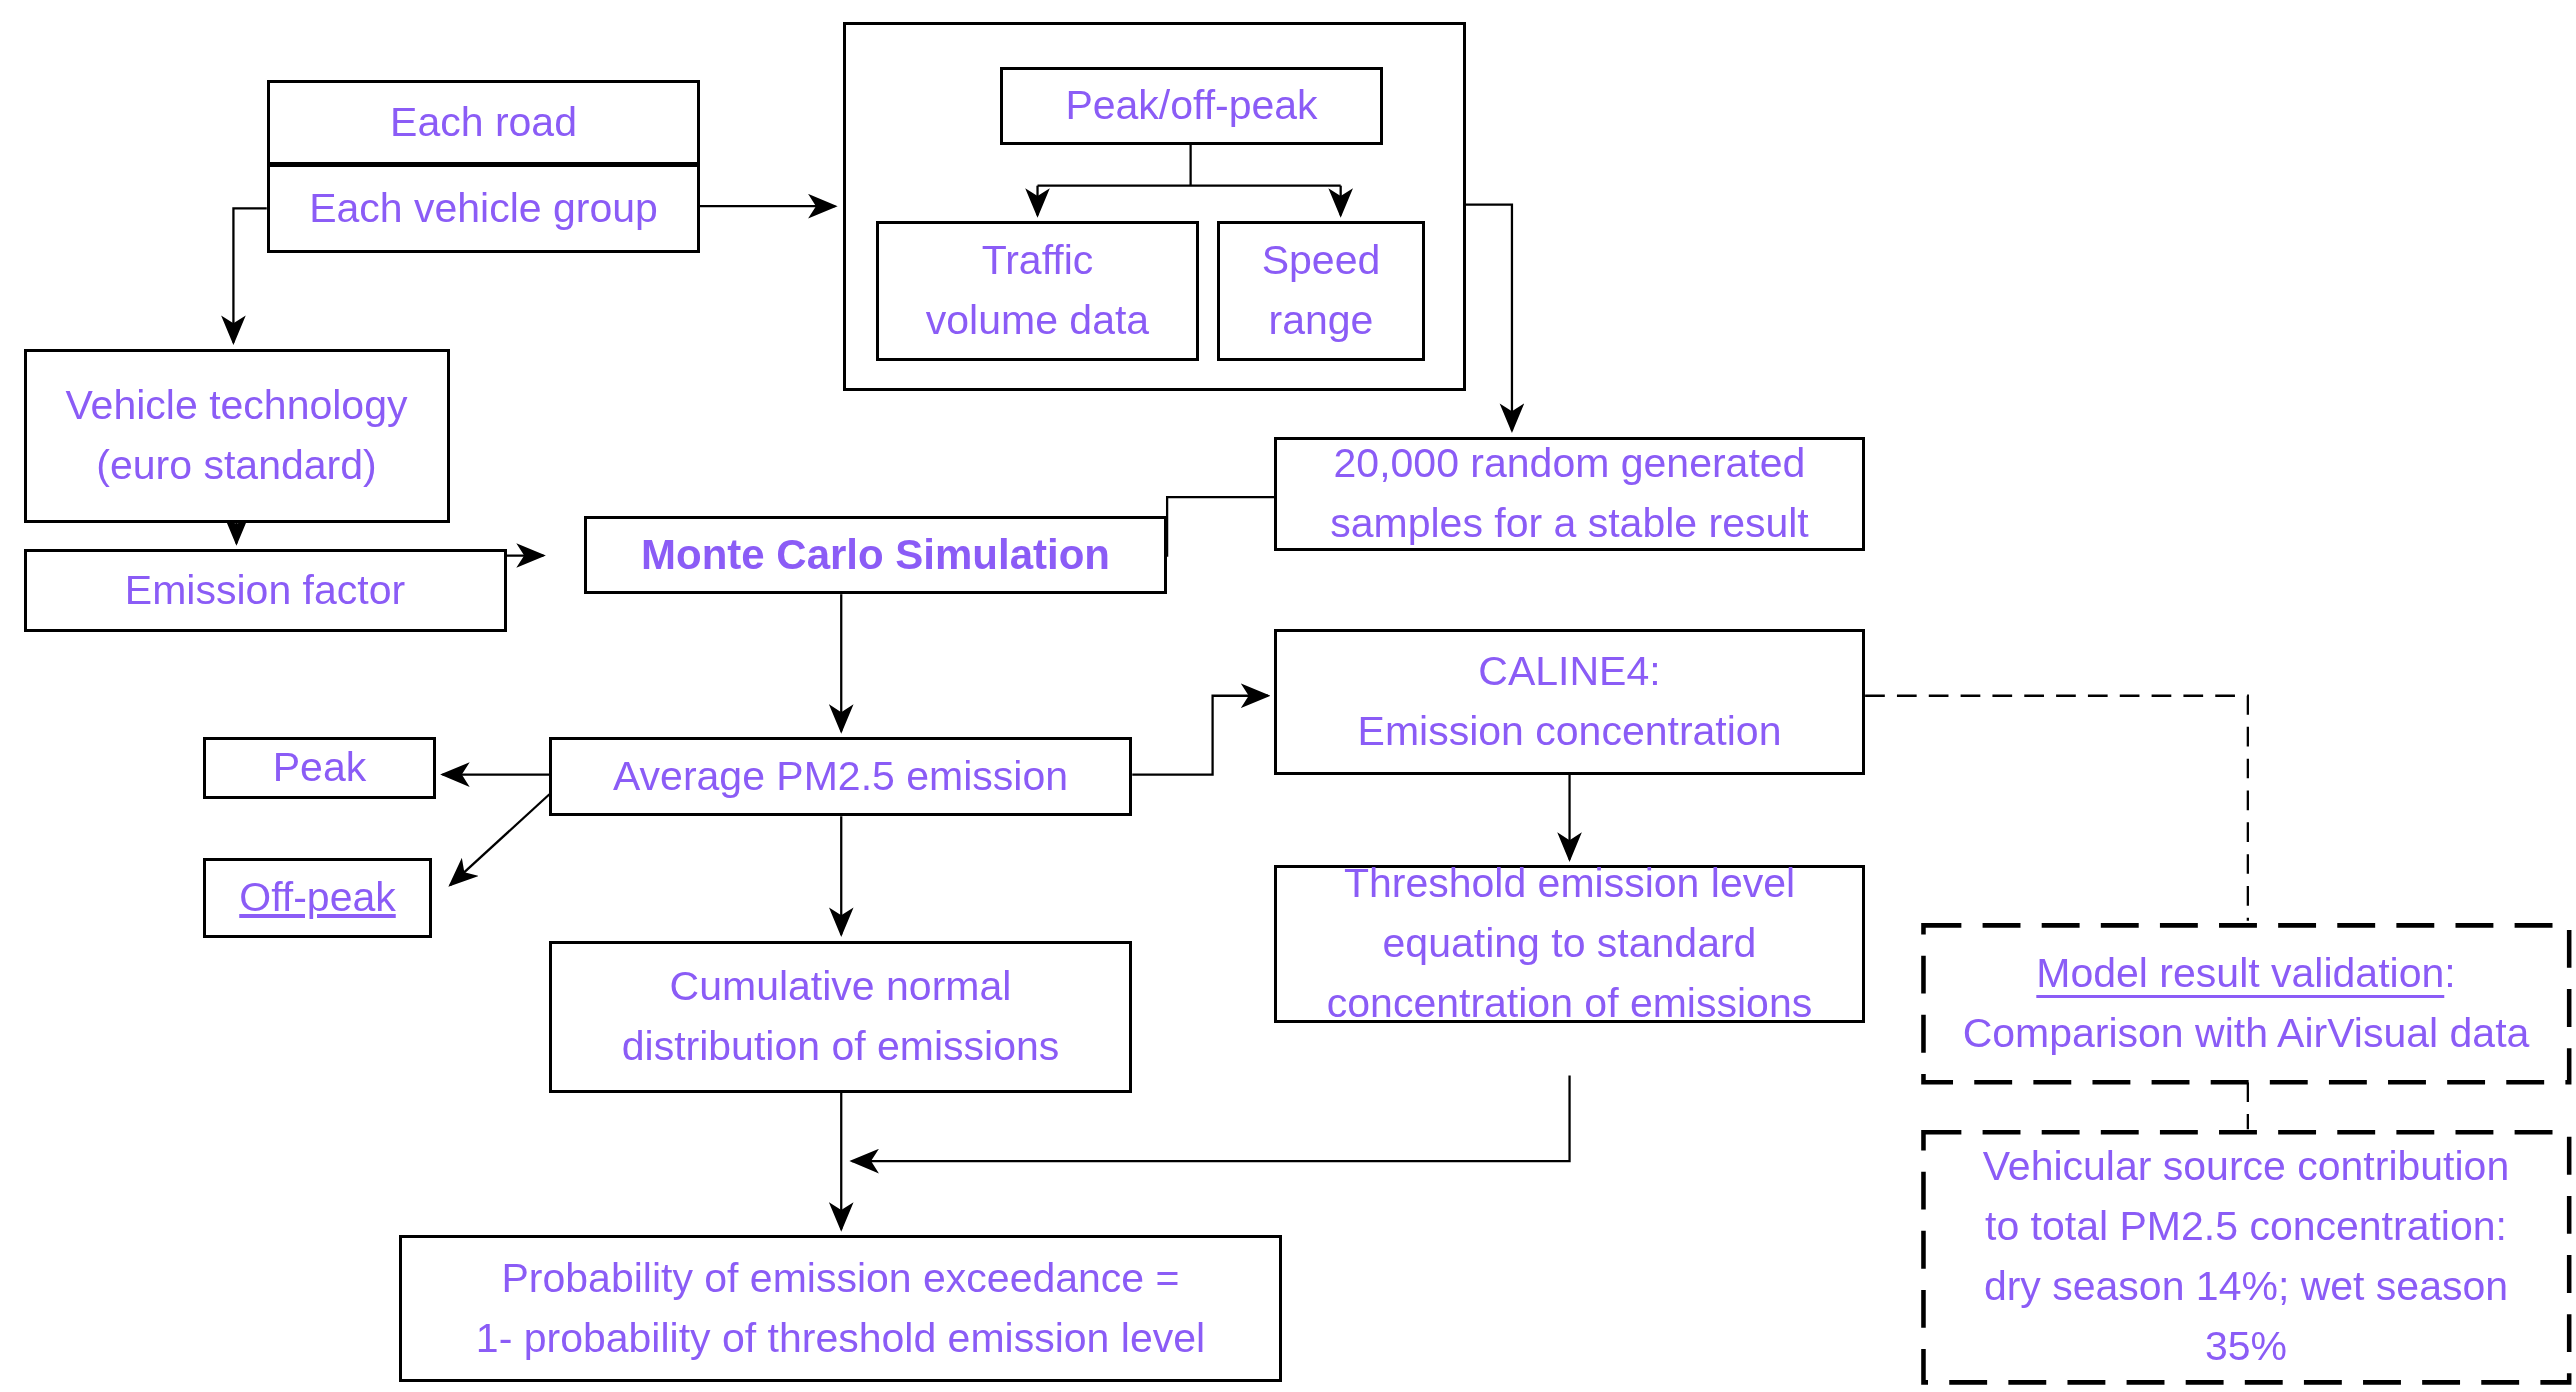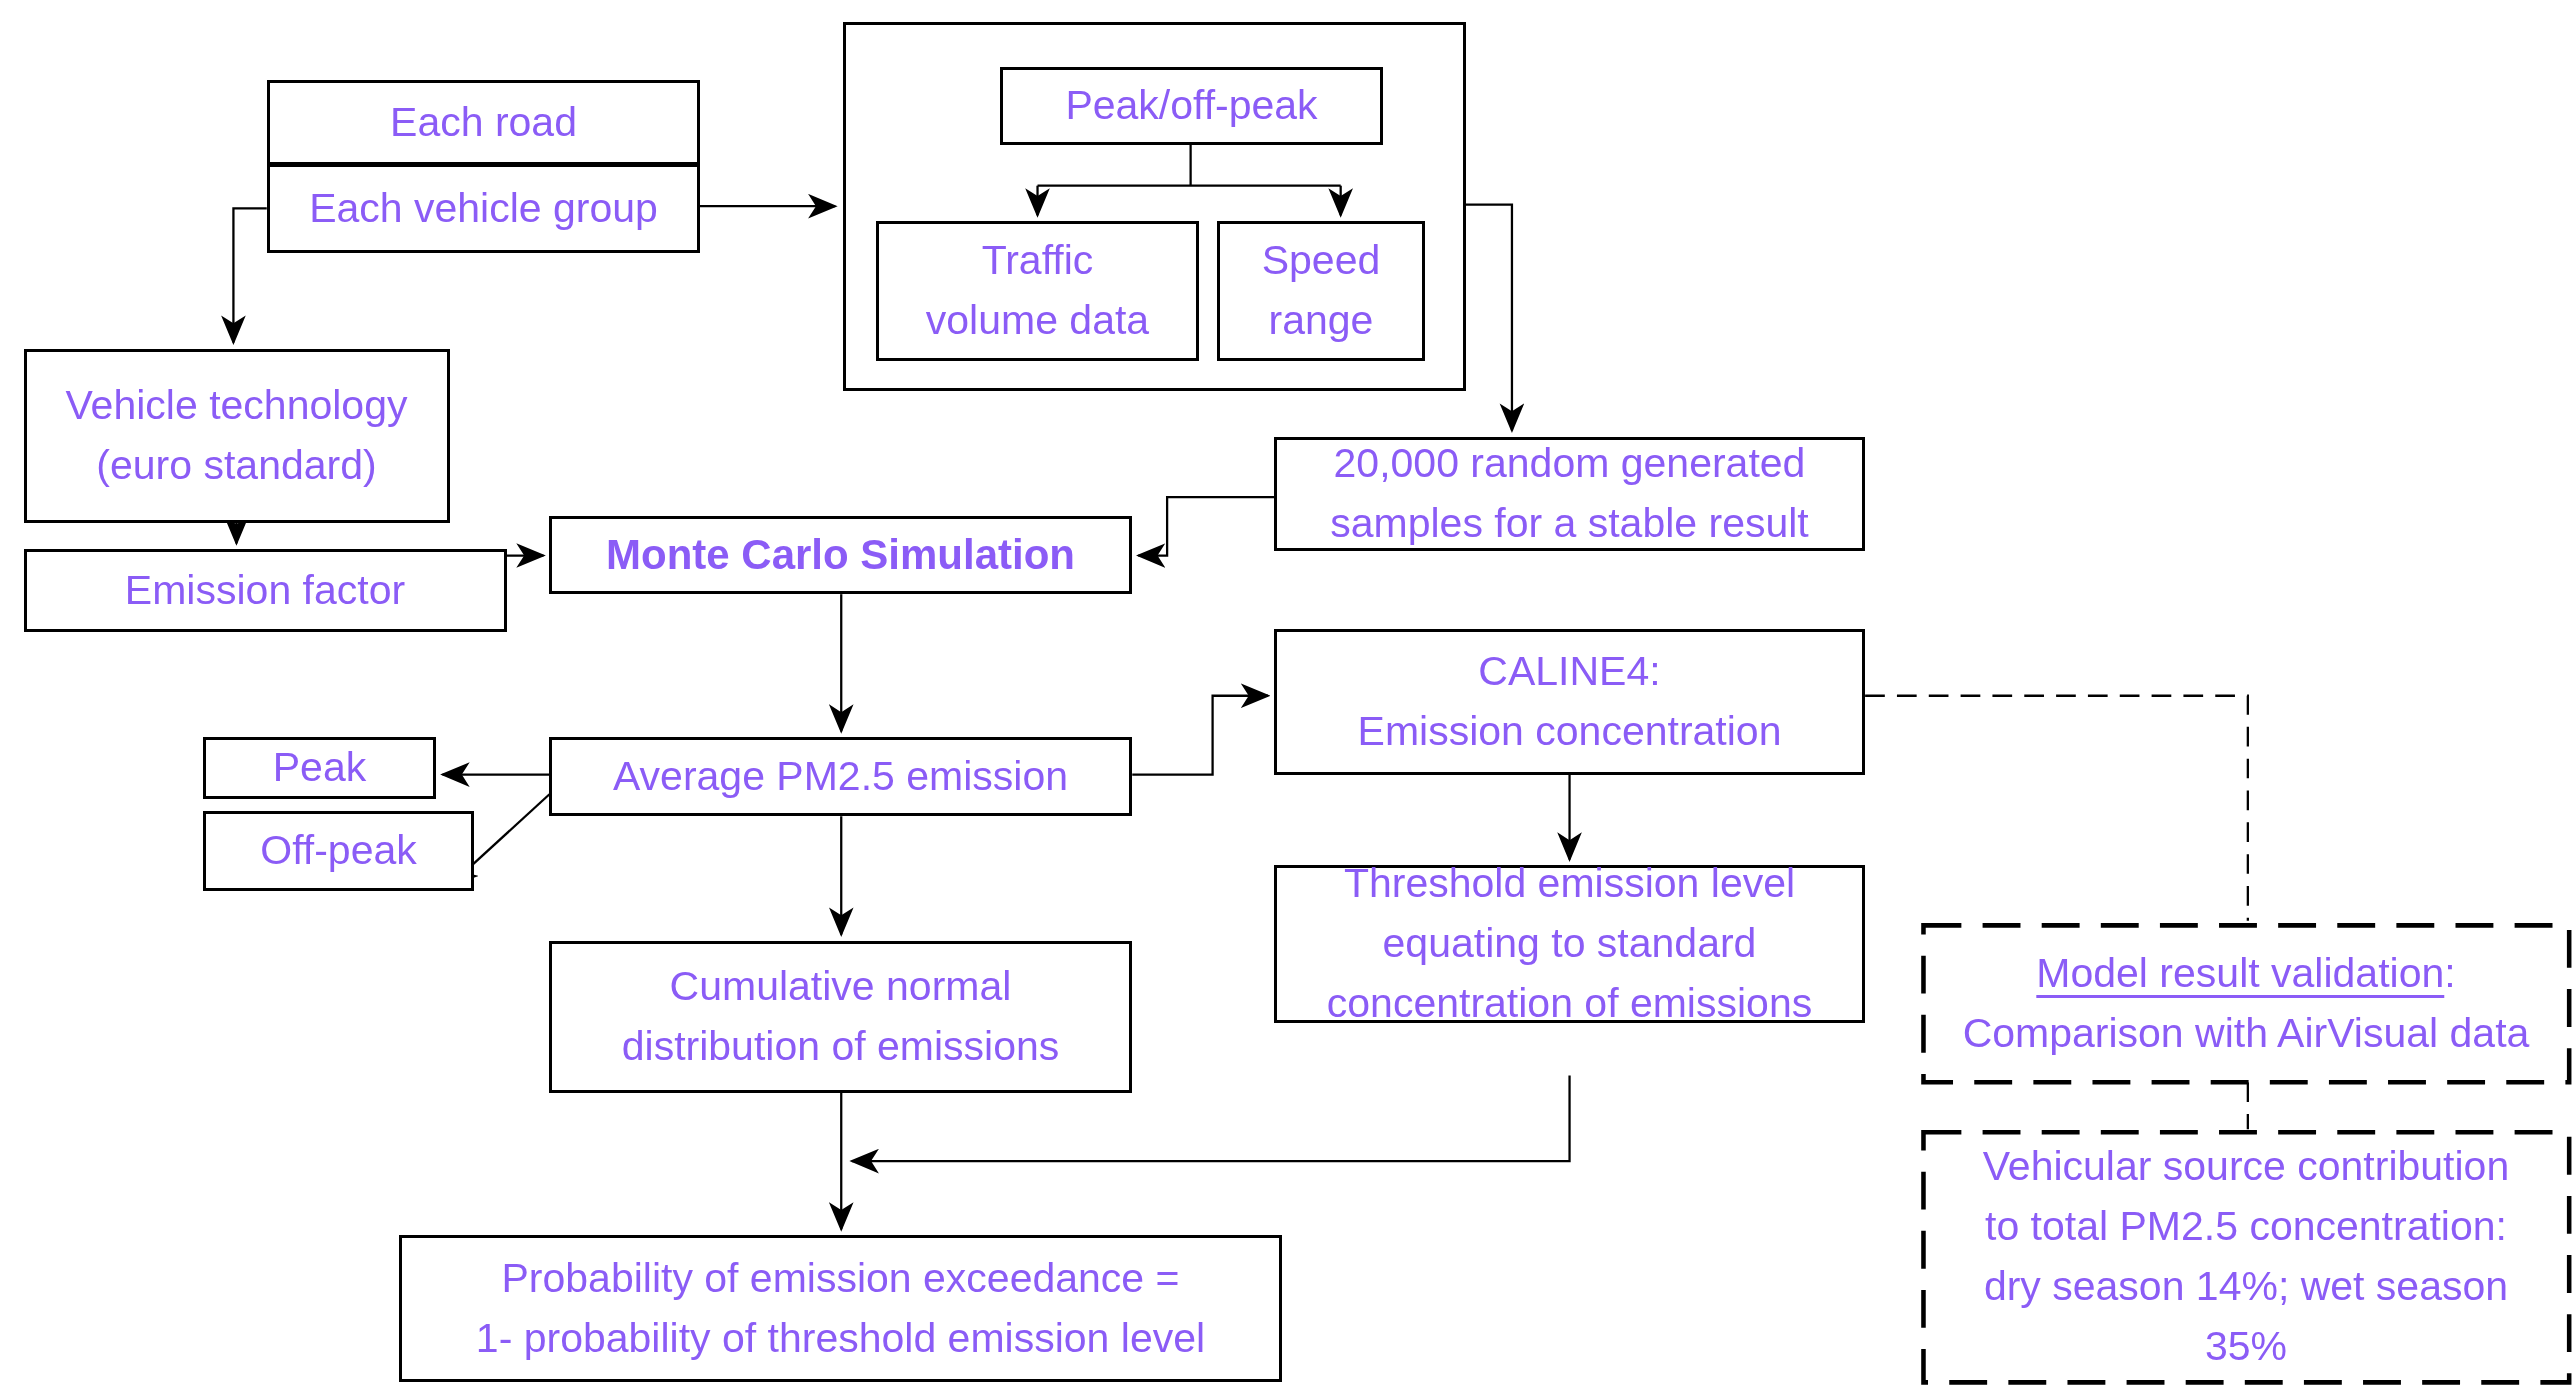--- a/index.html
+++ b/index.html
@@ -22,21 +22,21 @@
     align-items: center;
     justify-content: center;
     text-align: center;
     white-space: pre-line;
     font-size: 41px;
     line-height: 1.46;
     z-index: 2;
     padding: 0 10.6px;
   }
   .box--container { background: transparent; z-index: 1; }
-  .box--bold { font-weight: bold; font-size: 42px; }
+  .box--bold { font-weight: bold; font-size: 42px; margin-left: 35px; }
   .box--naked { border: none; background: transparent; }
   .u { text-decoration: underline; text-decoration-thickness: 3px; text-underline-offset: 7.6px; }
   .mv-line2 { display: block; }
   .mv { white-space: normal; }
   .wires line, .wires polyline { stroke: #000000; stroke-width: 3; fill: none; }
   .wires .dashedline { stroke-dasharray: 26 16; }
   .wires .dashedrect { fill: #ffffff; stroke: #000000; stroke-width: 6; stroke-dasharray: 50 28; }
 </style>
 </head>
 <body>
@@ -115,21 +115,21 @@
   <div class="box" style="left:1274px; top:437px; width:591px; height:114px;">20,000 random generated
 samples for a stable result</div>
 
   <div class="box" style="left:1274px; top:629px; width:591px; height:146px;">CALINE4:
 Emission concentration</div>
 
   <div class="box" style="left:549px; top:737px; width:583px; height:79px;">Average PM2.5 emission</div>
 
   <div class="box" style="left:203px; top:737px; width:233px; height:62px;">Peak</div>
 
-  <div class="box" style="left:203px; top:811px; width:271px; height:80px;">Off-peak</div>
+  <div class="box" style="left:203px; top:858px; width:229px; height:80px;text-decoration:underline;">Off-peak</div>
 
   <div class="box" style="left:549px; top:941px; width:583px; height:152px;">Cumulative normal
 distribution of emissions</div>
 
   <div class="box" style="left:1274px; top:865px; width:591px; height:158px;">Threshold emission level
 equating to standard
 concentration of emissions</div>
 
   <div class="box box--naked" style="left:1923px; top:925px; width:646px; height:157px;">
     <div class="mv">

